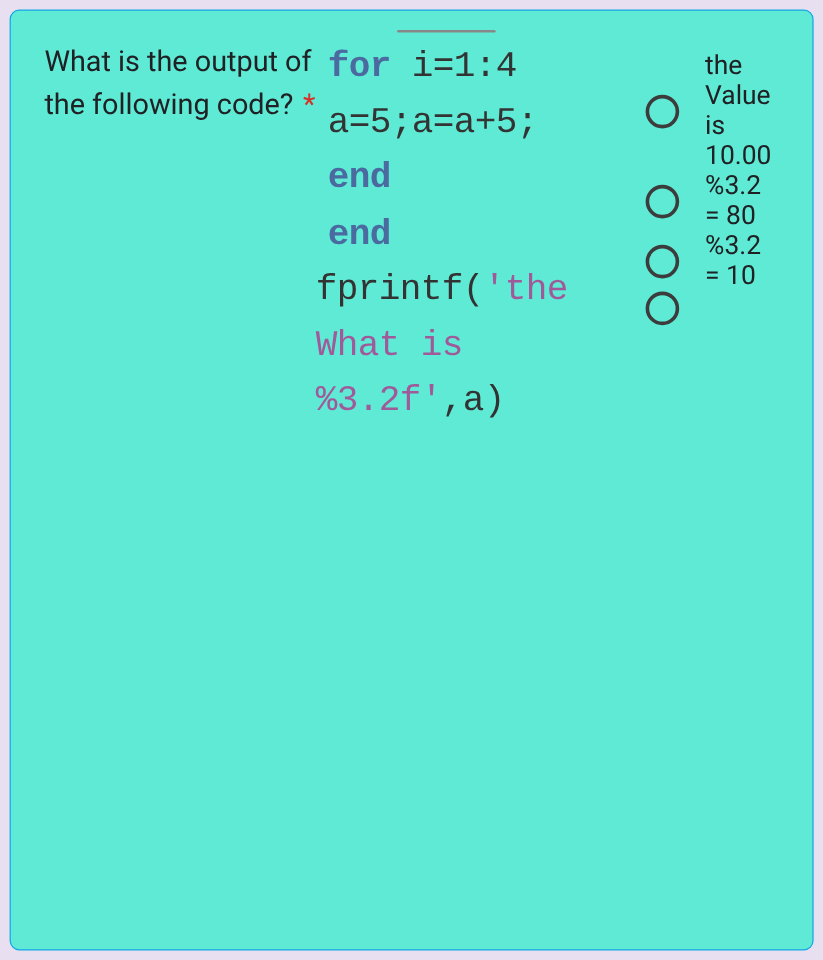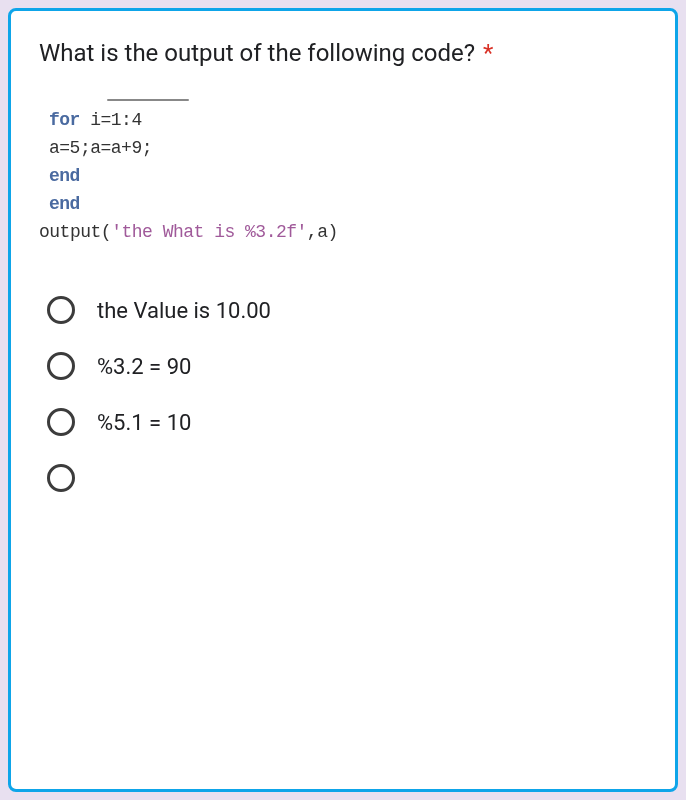--- a/index.html
+++ b/index.html
@@ -8,43 +8,43 @@
       box-sizing: border-box;
     }
     body {
       font-family: 'Roboto', 'Helvetica Neue', Arial, sans-serif;
       background: #e8e0f0;
       width: 686px;
       height: 800px;
       padding: 8px;
     }
     .card {
-      background: #ffffff;
-      border: 3px solid #0ea5e9;
+      background: #5eead4;
+      border: 1px solid #0ea5e9;
       border-radius: 8px;
       width: 100%;
       height: 100%;
       padding: 24px 28px;
       display: flex;
-      flex-direction: column;
+      flex-direction: row;
     }
     .question-title {
       font-size: 24px;
       color: #202124;
       font-weight: 400;
       line-height: 1.5;
       margin-bottom: 36px;
     }
     .required-asterisk {
       color: #d93025;
       margin-left: 2px;
     }
     .code-block {
       font-family: 'Courier New', monospace;
-      font-size: 18px;
+      font-size: 30px;
       color: #555;
       line-height: 1.55;
       margin-left: 10px;
       margin-bottom: 40px;
       letter-spacing: -0.5px;
     }
     .code-line {
       display: block;
       position: relative;
     }
@@ -64,24 +64,22 @@
       top: -8px;
       left: 58px;
       width: 82px;
       height: 2px;
       background: #888;
       border-radius: 1px;
     }
     .options {
       display: flex;
       flex-direction: column;
-      gap: 28px;
       margin-top: 10px;
       padding-left: 8px;
-      text-align: center;
     }
     .option-row {
       display: flex;
       align-items: center;
       gap: 22px;
       cursor: pointer;
     }
     .radio-circle {
       width: 28px;
       height: 28px;
@@ -101,42 +99,42 @@
 <div class="card">
   <div class="question-title">
     <span>What is the output of the following code?</span>
     <span class="required-asterisk">*</span>
   </div>
 
   <div class="code-block">
     <span class="code-line code-top-line">
       <span class="code-keyword">for</span><span class="code-black"> i=1:4</span>
     </span>
-    <span class="code-line code-black">a=5;a=a+9;</span>
+    <span class="code-line code-black">a=5;a=a+5;</span>
     <span class="code-line">
       <span class="code-keyword">end</span>
     </span>
     <span class="code-line">
       <span class="code-keyword">end</span>
     </span>
     <span class="code-line" style="margin-left:-10px;">
-      <span class="code-black">output(</span><span class="code-string">'the What is  %3.2f'</span><span class="code-black">,a)</span>
+      <span class="code-black">fprintf(</span><span class="code-string">'the What is  %3.2f'</span><span class="code-black">,a)</span>
     </span>
   </div>
 
   <div class="options">
     <div class="option-row">
       <div class="radio-circle"></div>
       <span class="option-label">the Value is 10.00</span>
     </div>
     <div class="option-row">
       <div class="radio-circle"></div>
-      <span class="option-label">%3.2 = 90</span>
+      <span class="option-label">%3.2 = 80</span>
     </div>
     <div class="option-row">
       <div class="radio-circle"></div>
-      <span class="option-label">%5.1 = 10</span>
+      <span class="option-label">%3.2 = 10</span>
     </div>
     <div class="option-row">
       <div class="radio-circle"></div>
     </div>
   </div>
 </div>
 
 </body></html>

